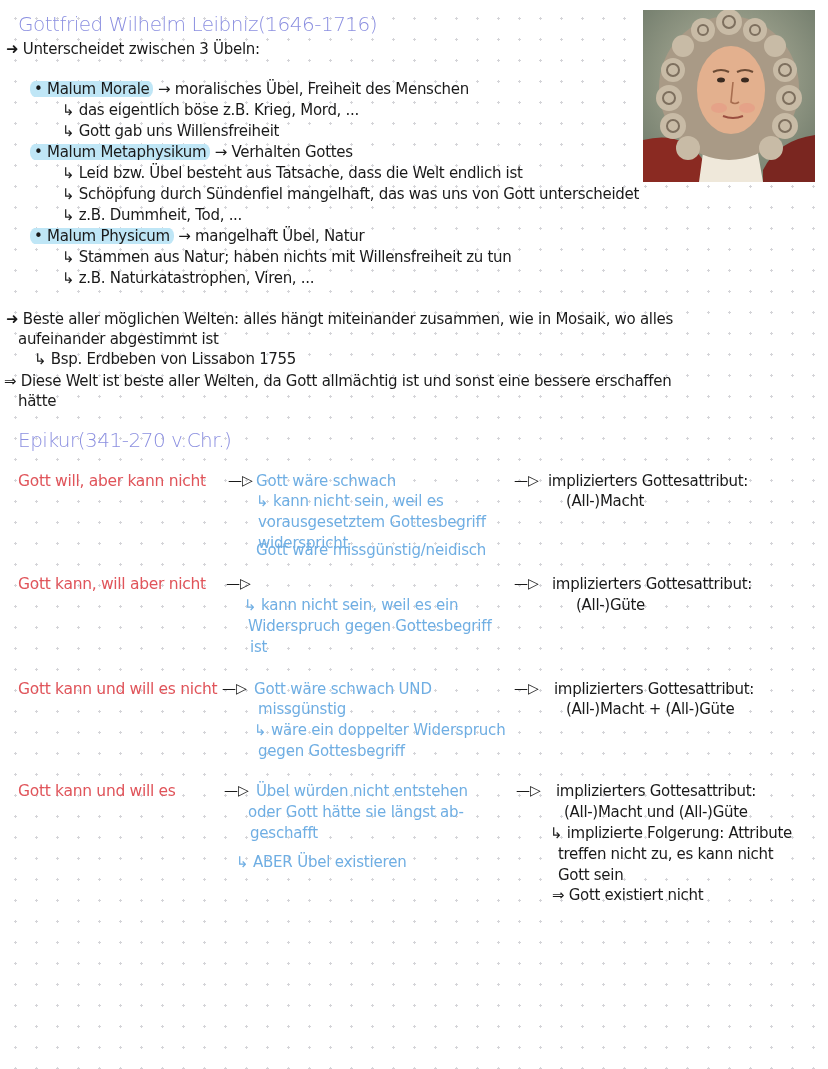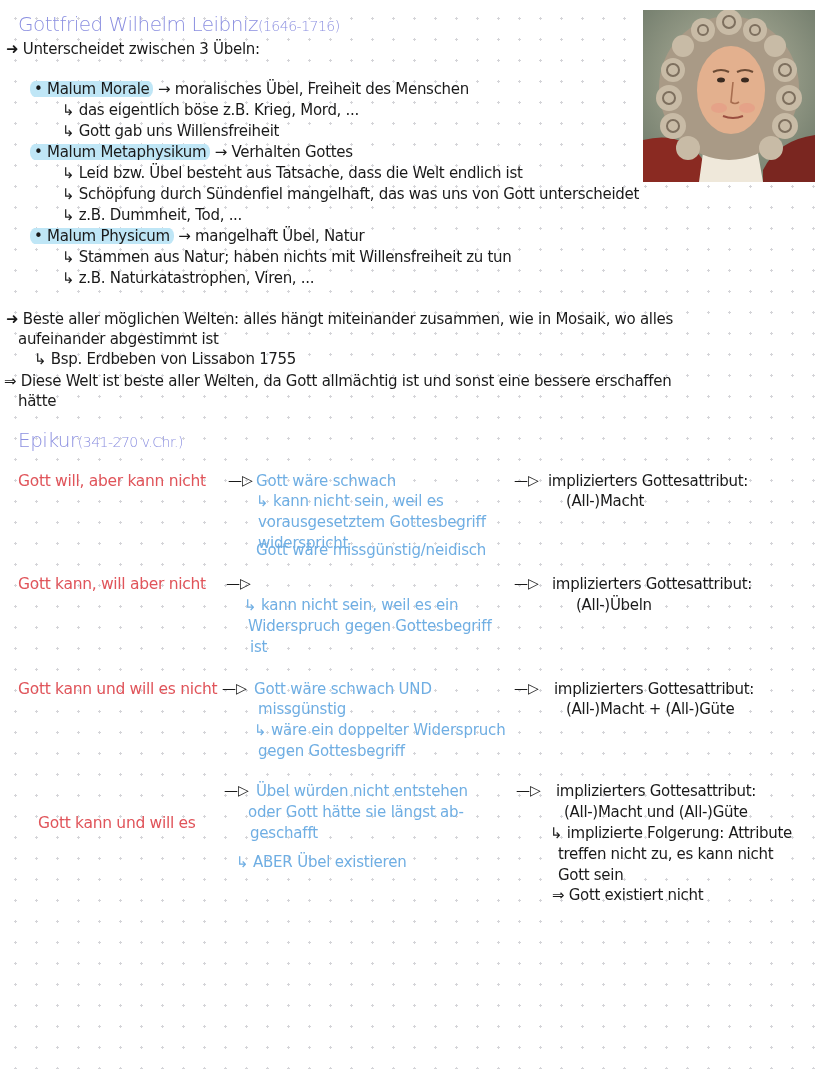--- a/index.html
+++ b/index.html
@@ -8,21 +8,21 @@
     background-color:#ffffff;
     background-image: radial-gradient(circle, #d4d4d8 1.1px, transparent 1.4px);
     background-size: 21px 21px;
     background-position: 5px 8px;
     font-family: "DejaVu Sans", sans-serif;
     color:#1a1a1a;
   }
   .abs { position:absolute; white-space:nowrap; }
   .t { font-size:15px; letter-spacing:-0.3px; line-height:18px; }
   .title { color:#8b8fe0; font-size:20px; letter-spacing:-0.5px; font-weight:300; }
-  .title small { font-size:14px; }
+  .title small { font-size:20px; }
   .hl {
     background: linear-gradient(to bottom, transparent 8%, #bfe6f6 8%, #bfe6f6 92%, transparent 92%);
     border-radius:8px; padding:0 4px 0 4px;
   }
   .red { color:#e0545a; font-size:15.5px; letter-spacing:-0.3px; }
   .blue { color:#6faee3; font-size:15px; letter-spacing:-0.2px; line-height:18px; }
   .blk { color:#1a1a1a; font-size:15px; letter-spacing:-0.3px; line-height:18px; }
   .arrow { color:#1a1a1a; font-size:14px; }
   .portrait {
     position:absolute; left:643px; top:10px; width:172px; height:172px; overflow:hidden;
@@ -135,33 +135,33 @@
 <div class="abs blk" style="left:566px; top:492px;">(All-)Macht</div>
 
 <div class="abs red" style="left:18px; top:575px;">Gott kann, will aber nicht</div>
 <div class="abs arrow" style="left:226px; top:575px;">—▷</div>
 <div class="abs blue" style="left:256px; top:541px;">Gott wäre missgünstig/neidisch</div>
 <div class="abs blue" style="left:244px; top:596px;">↳ kann nicht sein, weil es ein</div>
 <div class="abs blue" style="left:248px; top:617px;">Widerspruch gegen Gottesbegriff</div>
 <div class="abs blue" style="left:250px; top:638px;">ist</div>
 <div class="abs arrow" style="left:514px; top:575px;">—▷</div>
 <div class="abs blk" style="left:552px; top:575px;">implizierters Gottesattribut:</div>
-<div class="abs blk" style="left:576px; top:596px;">(All-)Übeln</div>
+<div class="abs blk" style="left:576px; top:596px;">(All-)Güte</div>
 
 <div class="abs red" style="left:18px; top:680px;">Gott kann und will es nicht</div>
 <div class="abs arrow" style="left:222px; top:680px;">—▷</div>
 <div class="abs blue" style="left:254px; top:680px;">Gott wäre schwach UND</div>
 <div class="abs blue" style="left:258px; top:700px;">missgünstig</div>
 <div class="abs blue" style="left:254px; top:721px;">↳ wäre ein doppelter Widerspruch</div>
 <div class="abs blue" style="left:258px; top:742px;">gegen Gottesbegriff</div>
 <div class="abs arrow" style="left:514px; top:680px;">—▷</div>
 <div class="abs blk" style="left:554px; top:680px;">implizierters Gottesattribut:</div>
 <div class="abs blk" style="left:566px; top:700px;">(All-)Macht + (All-)Güte</div>
 
-<div class="abs red" style="left:18px; top:814px;margin-left:20px;">Gott kann und will es</div>
+<div class="abs red" style="left:18px; top:782px;">Gott kann und will es</div>
 <div class="abs arrow" style="left:224px; top:782px;">—▷</div>
 <div class="abs blue" style="left:256px; top:782px;">Übel würden nicht entstehen</div>
 <div class="abs blue" style="left:248px; top:803px;">oder Gott hätte sie längst ab-</div>
 <div class="abs blue" style="left:250px; top:824px;">geschafft</div>
 <div class="abs blue" style="left:236px; top:845px;margin-top:8px;">↳ ABER Übel existieren</div>
 <div class="abs arrow" style="left:516px; top:782px;">—▷</div>
 <div class="abs blk" style="left:556px; top:782px;">implizierters Gottesattribut:</div>
 <div class="abs blk" style="left:564px; top:803px;">(All-)Macht und (All-)Güte</div>
 <div class="abs blk" style="left:550px; top:824px;">↳ implizierte Folgerung: Attribute</div>
 <div class="abs blk" style="left:558px; top:845px;">treffen nicht zu, es kann nicht</div>

